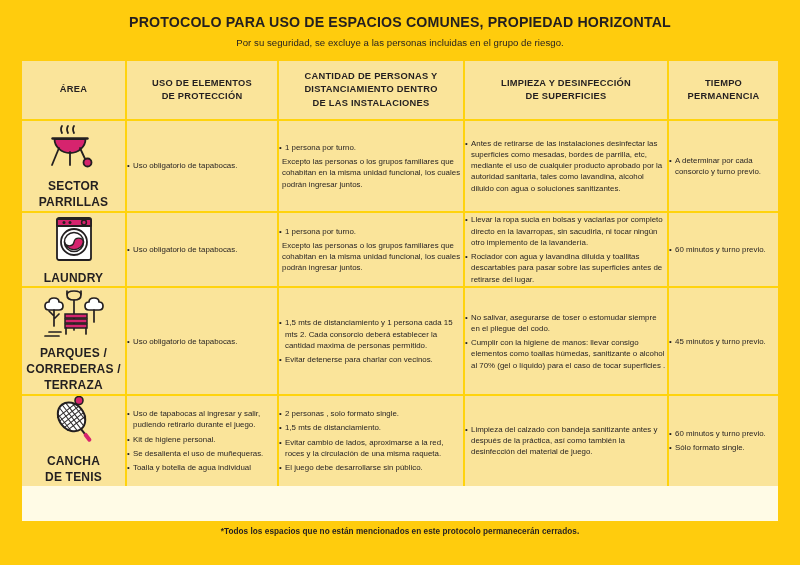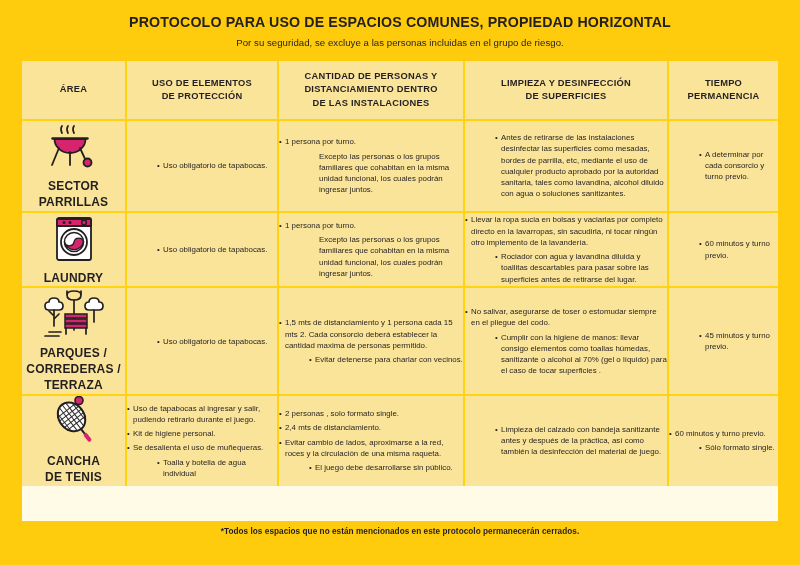--- a/index.html
+++ b/index.html
@@ -108,34 +108,34 @@
     font-size: 7.9px;
     color: #231F20;
     line-height: 1.42;
   }
   td.body-cell.center-v {
     vertical-align: middle;
   }
   .para {
     margin: 0 0 3px 0;
   }
-  .para:last-child { margin-bottom: 0; margin-left: 30px; }
+  .para:last-child { margin-bottom: 0; }
   .bullet-line {
     text-indent: 0;
     padding-left: 6px;
     position: relative;
   }
   .bullet-line::before {
     content: "\2022";
     position: absolute;
     left: 0;
     top: 0;
   }
   .nobul {
-    padding-left: 10px;
+    padding-left: 3px;
   }
   .footnote {
     position: absolute;
     left: 0;
     top: 527px;
     width: 800px;
     text-align: center;
     font-size: 8.2px;
     font-weight: bold;
     color: #231F20;
@@ -328,21 +328,21 @@
             </div>
           </td>
           <td class="body-cell center-v">
             <p class="para bullet-line">Uso de tapabocas al ingresar y salir, pudiendo retirarlo durante el juego.</p>
             <p class="para bullet-line">Kit de higiene personal.</p>
             <p class="para bullet-line">Se desalienta el uso de muñequeras.</p>
             <p class="para bullet-line">Toalla y  botella de agua individual</p>
           </td>
           <td class="body-cell center-v">
             <p class="para bullet-line">2 personas , solo formato single.</p>
-            <p class="para bullet-line">2,4 mts de distanciamiento.</p>
+            <p class="para bullet-line">1,5 mts de distanciamiento.</p>
             <p class="para bullet-line">Evitar cambio de lados, aproximarse a la red, roces y la circulación de una misma raqueta.</p>
             <p class="para bullet-line">El juego debe desarrollarse sin público.</p>
           </td>
           <td class="body-cell center-v">
             <p class="para bullet-line">Limpieza del calzado con bandeja sanitizante antes y después de la práctica, así como también la desinfección del material de juego.</p>
           </td>
           <td class="body-cell center-v">
             <p class="para bullet-line">60 minutos y turno previo.</p>
             <p class="para bullet-line">Sólo formato single.</p>
           </td>

